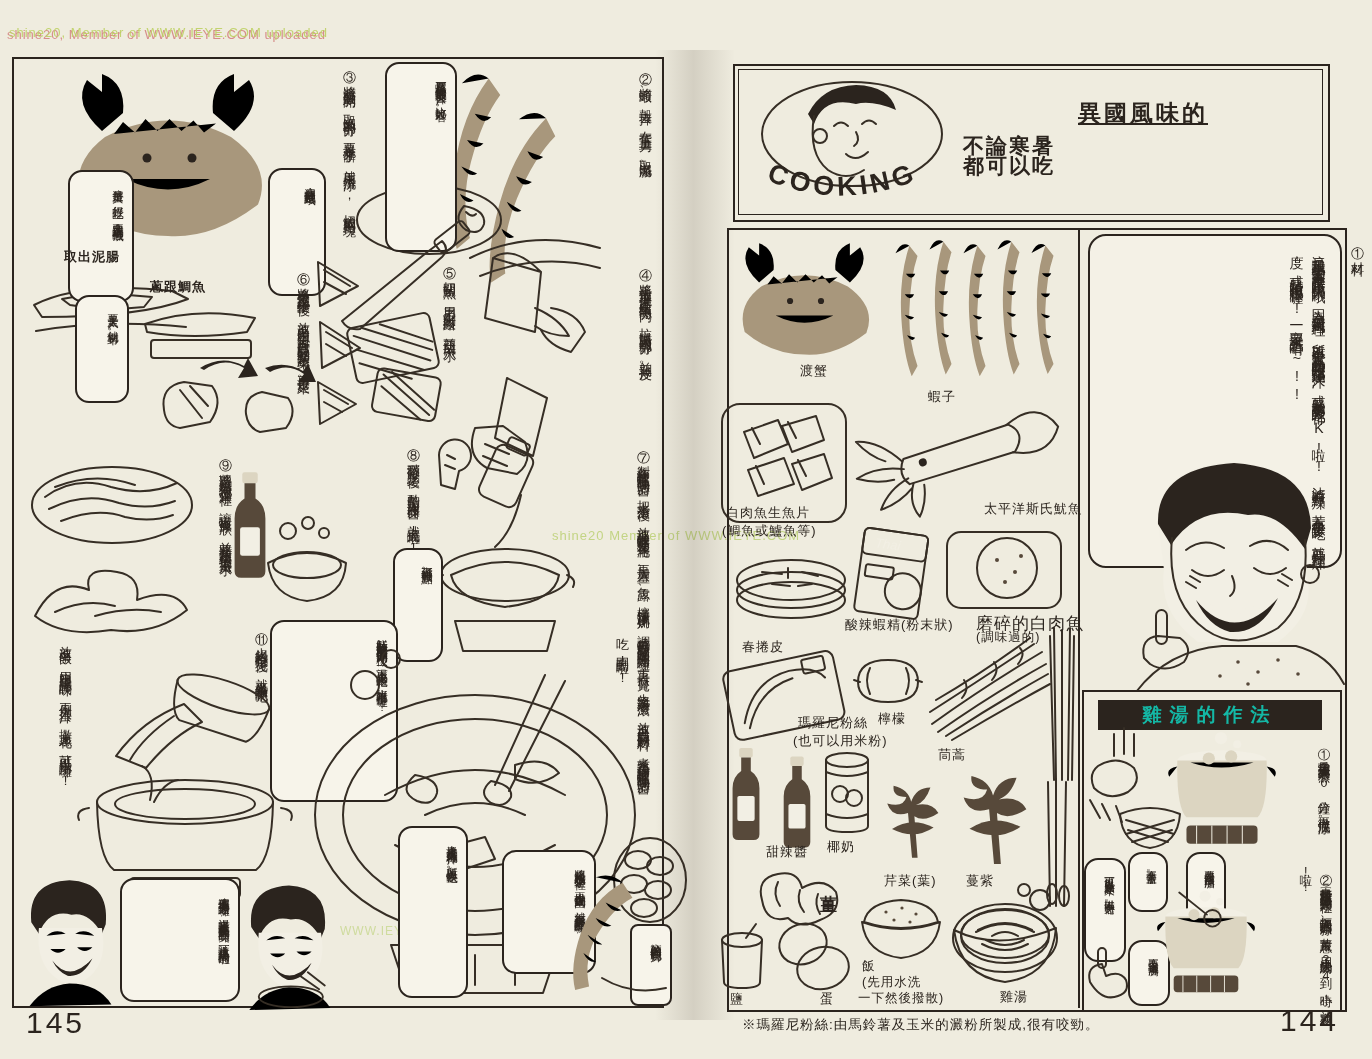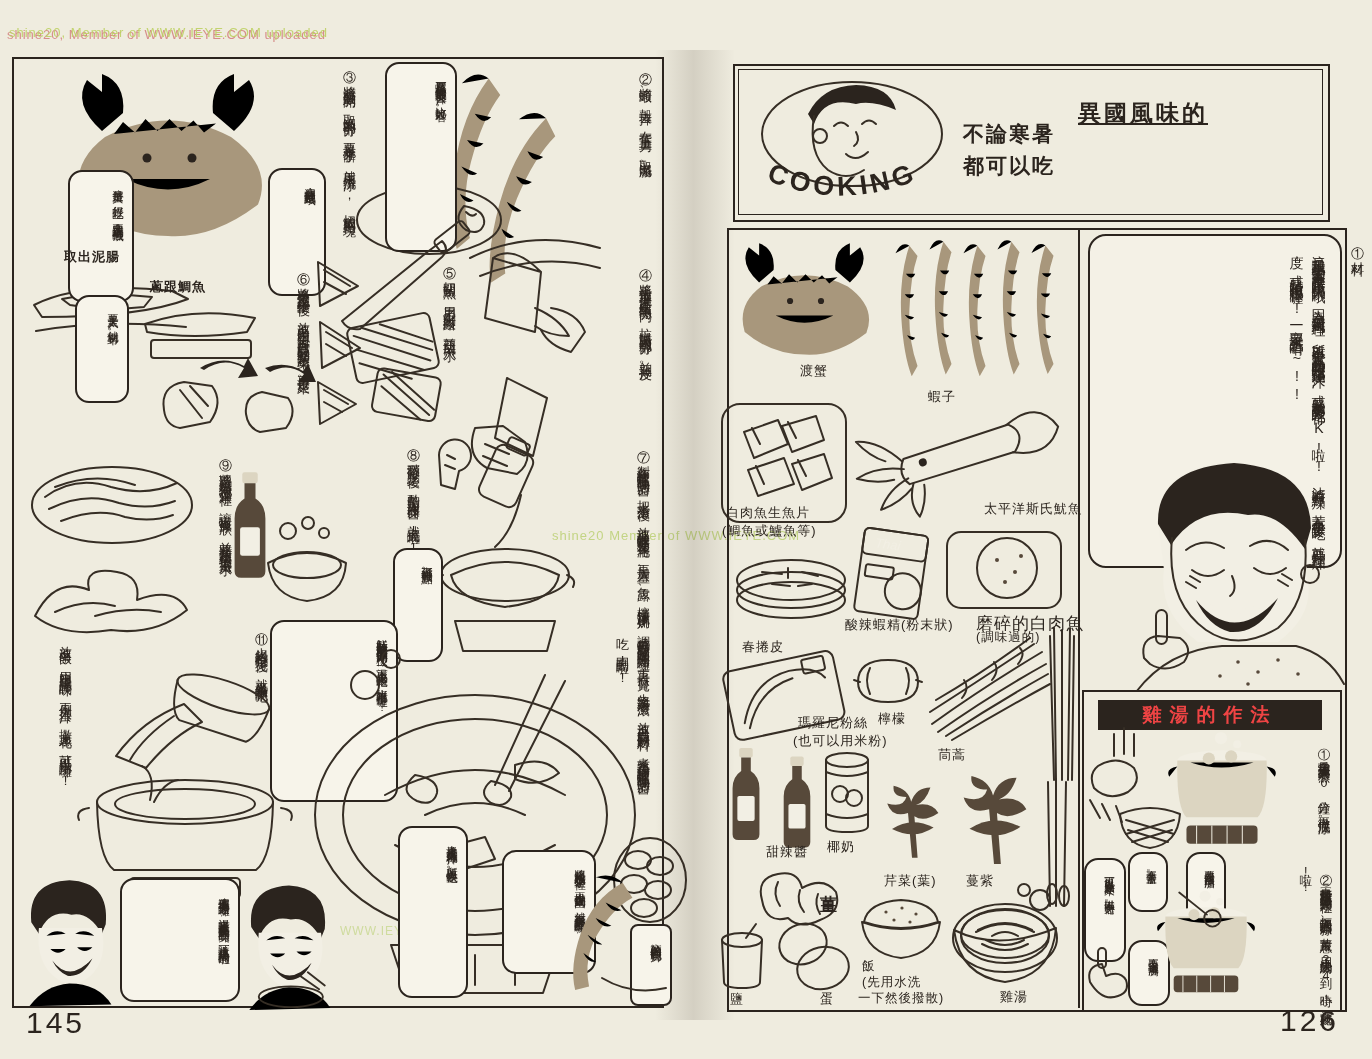--- a/index.html
+++ b/index.html
@@ -13,21 +13,21 @@
        background:#f7f4ea;border:2px solid #2b241e;border-radius:14px;padding:8px 6px;
        font-size:11.5px;line-height:1.55;letter-spacing:1px;box-sizing:border-box;}
   .tag{border-radius:6px;}
   .lab{position:absolute;font-size:13px;letter-spacing:1px;white-space:nowrap;color:#2b241e;}
   .ill{position:absolute;overflow:visible;}
   .ill [s]{stroke:#362e25;stroke-width:2;fill:none;stroke-linecap:round;stroke-linejoin:round;}
   .f0{fill:#f2efe4;} .f1{fill:#dcd5c1;} .f2{fill:#a8977c;} .f3{fill:#57493a;} .f4{fill:#2b241e;}
   .wm{position:absolute;font-size:13px;letter-spacing:1px;white-space:nowrap;}
   .gutter{position:absolute;left:655px;top:50px;width:80px;height:970px;
           background:linear-gradient(90deg,rgba(70,58,44,0) 0%,rgba(70,58,44,.16) 48%,rgba(70,58,44,0) 100%);}
-  .banner{position:absolute;background:#2b241e;color:#ef4444;text-align:center;
+  .banner{position:absolute;background:#2b241e;color:#14b8a6;text-align:center;
           font-weight:bold;font-size:19px;letter-spacing:8px;line-height:30px;}
   .pagenum{position:absolute;font-size:30px;letter-spacing:3px;color:#2b241e;}
   .hdr-sub{position:absolute;font-weight:bold;font-size:21px;letter-spacing:2px;}
   .hdr-kick{position:absolute;font-weight:bold;font-size:23px;letter-spacing:3px;}
   .hdr-title{position:absolute;font-weight:900;font-size:46px;letter-spacing:6px;}
   .note{position:absolute;font-size:13.5px;letter-spacing:1px;}
   .whitebox{position:absolute;background:#f4f1e6;font-size:12.5px;line-height:1.5;padding:2px 4px;}
 </style>
 </head>
 <body>
@@ -310,21 +310,21 @@
     <ellipse s="" cx="100" cy="58" rx="90" ry="52" stroke-width="2.5"></ellipse>
     <path class="f4" d="M56,38 Q70,10 104,9 Q138,10 144,34 Q120,24 104,28 Q72,20 62,48 Z"></path>
     <path s="" d="M62,40 Q56,78 76,94 Q94,106 112,94"></path>
     <path s="" stroke-width="3" d="M82,50 q7,-7 14,0 M110,48 q7,-7 14,0"></path>
     <path s="" d="M104,56 q5,9 -2,14 M94,78 q10,9 22,-2"></path>
     <circle s="" cx="68" cy="60" r="7"></circle>
     <path id="lgArc" d="M14,104 Q100,140 192,92" fill="none"></path>
     <text font-size="27" font-weight="bold" fill="#2b241e" letter-spacing="4"><textPath href="#lgArc">COOKING</textPath></text>
   </svg>
 
-  <div class="hdr-sub" style="left:963px;top:120px;">不論寒暑</div>
+  <div class="hdr-sub" style="left:963px;top:132px;">不論寒暑</div>
   <div class="hdr-sub" style="left:963px;top:152px;">都可以吃</div>
   <div class="hdr-kick" style="left:1078px;top:98px;text-decoration:underline;">異國風味的</div>
 
   
   <div class="panel" style="left:727px;top:228px;width:616px;height:780px;border-width:2px;"></div>
   <div class="abs" style="left:1078px;top:228px;width:0;height:780px;border-left:2px solid #2b241e;"></div>
 
   <div class="v" style="left:1346px;top:236px;width:22px;height:100px;font-size:13px;">①材料</div>
 
   
@@ -550,15 +550,16 @@
     <use href="#sy-pot"></use>
     <path s="" d="M36,2 L66,26" stroke-width="3"></path>
       <circle class="f1" s="" cx="72" cy="30" r="9"></circle>
   </svg>
   <svg class="ill" style="left:1084px;top:946px;" width="46" height="58" viewBox="0 0 46 58">
     <path class="f0" s="" d="M6,36 q-4,-16 12,-18 l4,12 q14,-6 20,4 q4,12 -8,16 q-16,6 -28,-14 Z"></path>
     <rect class="f0" s="" x="14" y="2" width="8" height="20" rx="4"></rect>
   </svg>
 
   
-  <div class="pagenum" style="left:1280px;top:1004px;">126</div>
+  <div class="note" style="left:742px;top:1016px;">※瑪羅尼粉絲:由馬鈴薯及玉米的澱粉所製成,很有咬勁。</div>
+  <div class="pagenum" style="left:1280px;top:1004px;">144</div>
 
 </div>
 
 </body></html>

